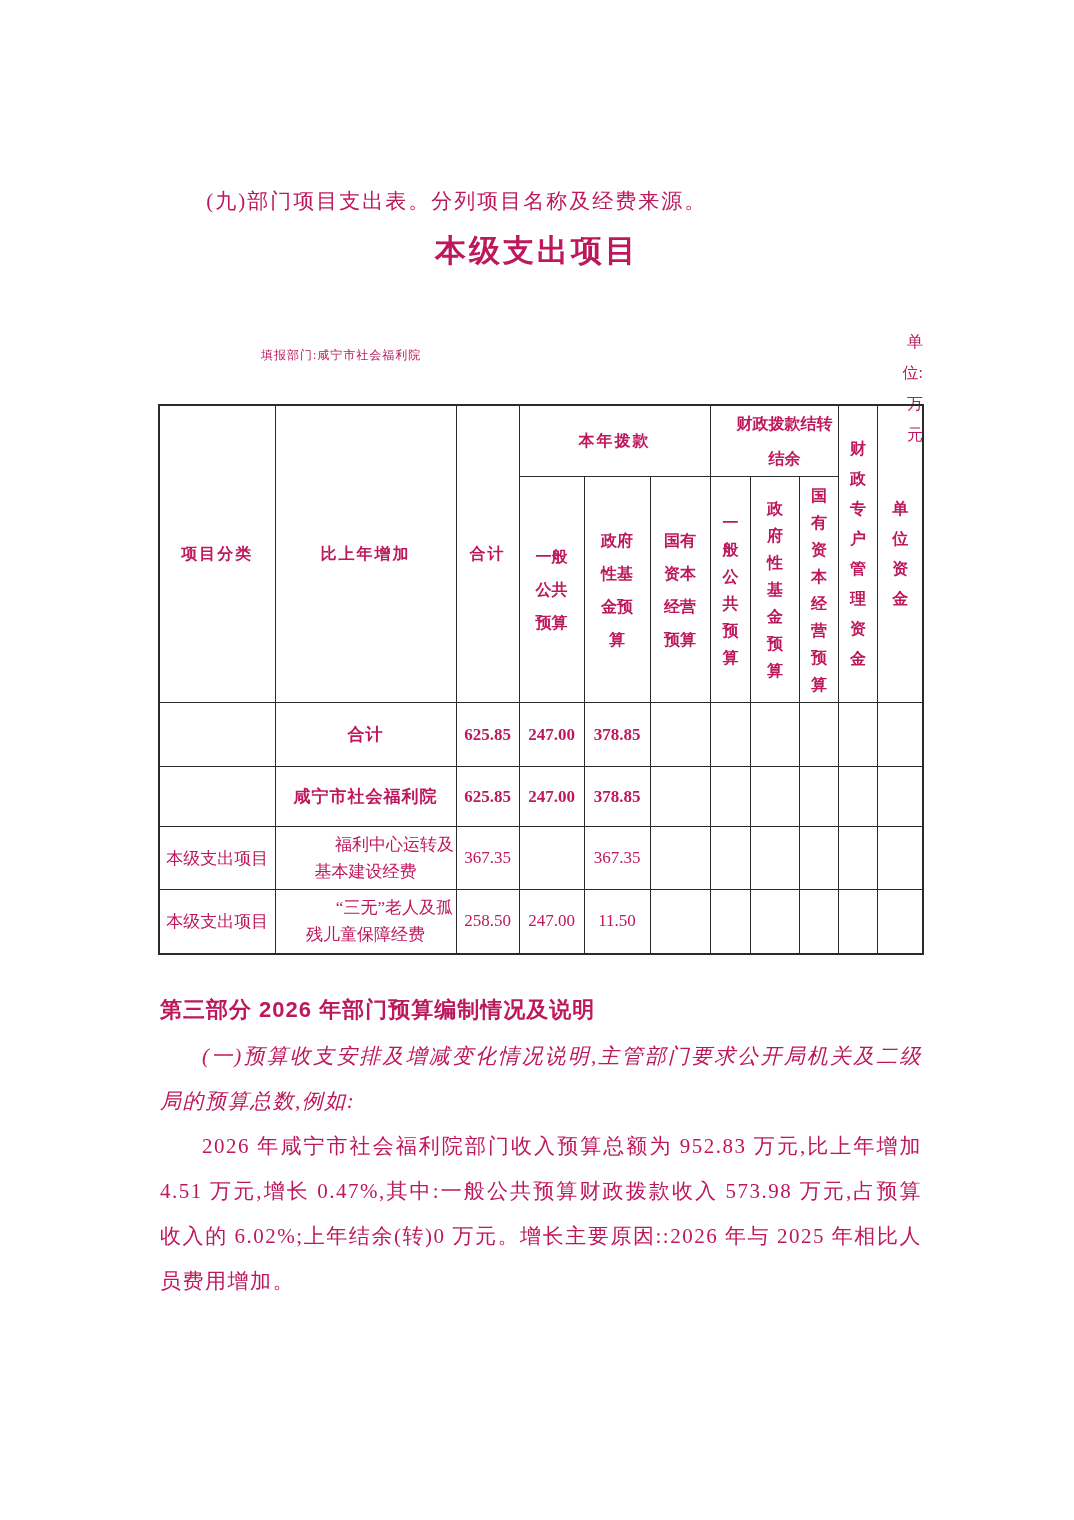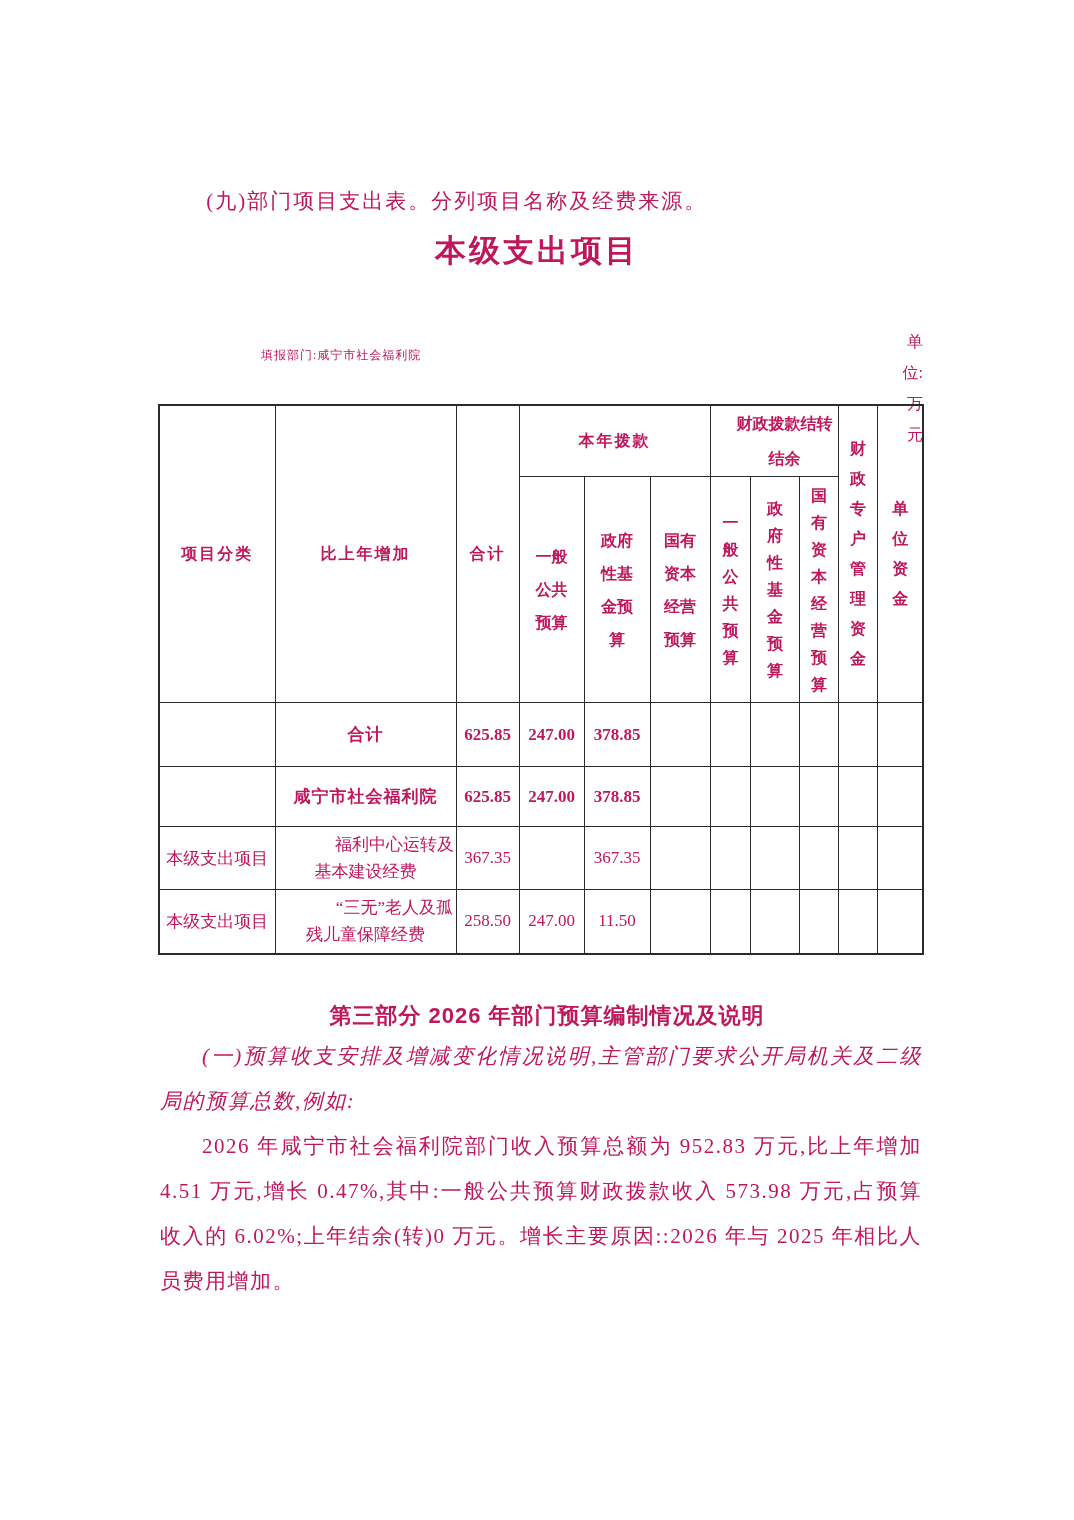--- a/index.html
+++ b/index.html
@@ -51,21 +51,21 @@
   .vt{display:inline-block;width:17px;word-break:break-all;text-align:right;}
   .vt-sub{line-height:27px;}
   .vt-band{line-height:30px;}
   .budget-table td{font-size:17px;}
   .bold-row td{font-weight:bold;}
   .cat-cell{text-align:left;padding:0 10px;font-size:16px;line-height:27px;}
   .name-cell{text-align:left;padding:0 8px;font-size:17px;letter-spacing:1px;}
   .name-indent{text-align:left;padding:0 8px;font-size:16px;line-height:27px;text-indent:3.4em;letter-spacing:0;}
   
   .section-title{
-    position:absolute;left:160px;width:762px;top:995px;margin:6px;text-align:center;
+    position:absolute;left:160px;width:762px;top:995px;margin:0;text-align:left;
     font-family:"Liberation Sans","DejaVu Sans",sans-serif;font-weight:bold;
     font-size:22px;letter-spacing:1px;
   }
   .para{
     position:absolute;left:160px;width:762px;margin:0;
     font-size:21px;line-height:45px;letter-spacing:1.5px;
     text-align:justify;text-indent:2em;
   }
   .p1{top:1034px;font-style:italic;}
   .p2{top:1124px;}

